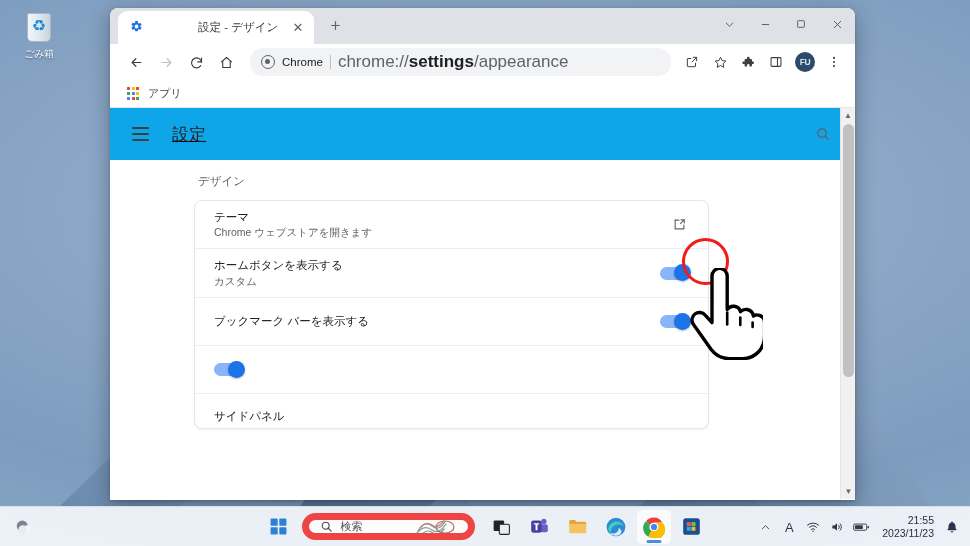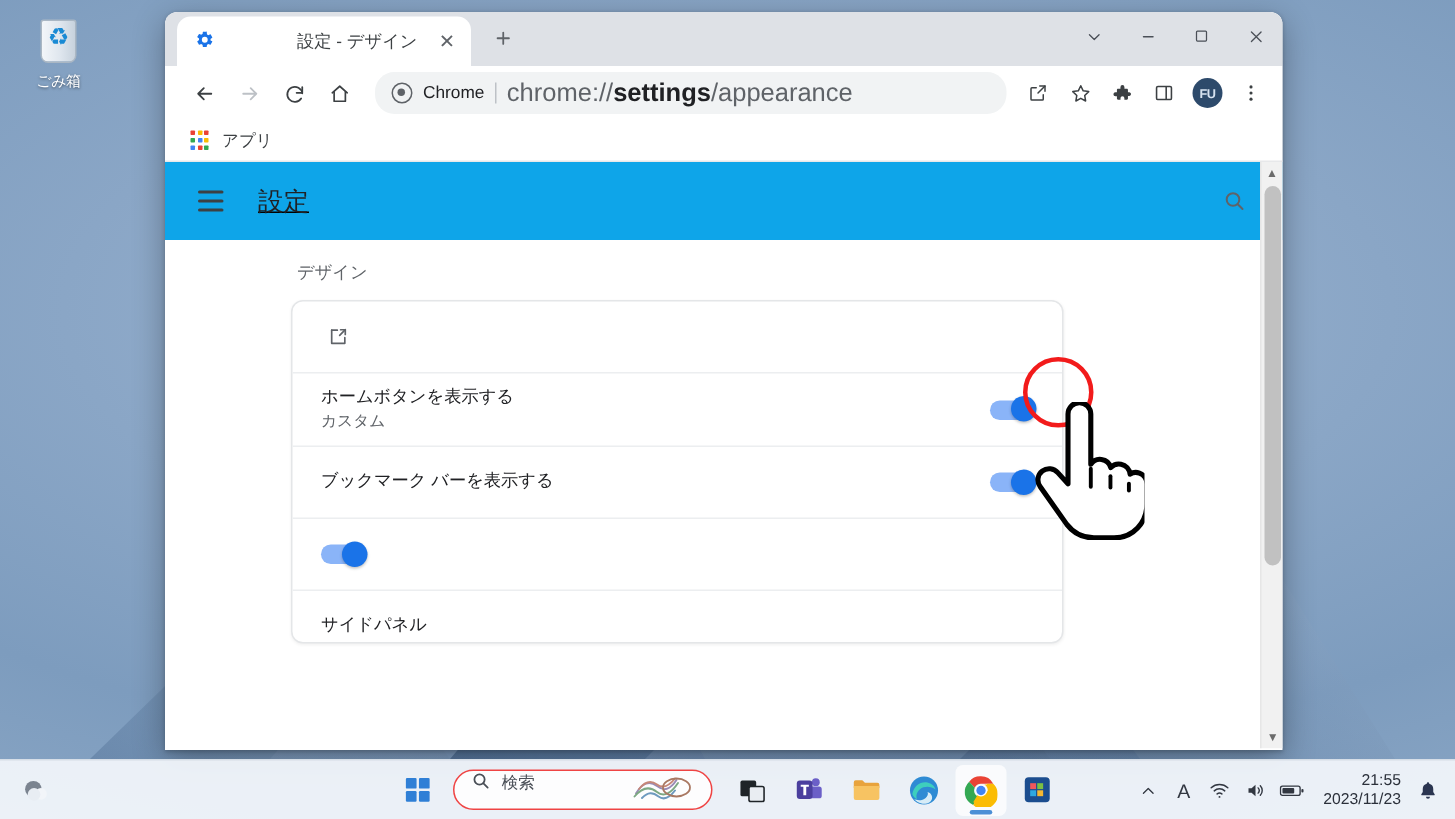--- a/index.html
+++ b/index.html
@@ -493,24 +493,24 @@
     position: absolute;
     bottom: 1px; left: 50%;
     transform: translateX(-50%);
     width: 15px; height: 3px;
     border-radius: 2px;
     background: #4b8fd6;
   }
   #search-pill {
     width: 173px; height: 27px;
     background: #fdfdfe;
-    border: 1px solid #ef4444;
+    border: 7px solid #ef4444;
     border-radius: 14px;
     display: flex;
-    align-items: flex-start;
+    align-items: center;
     padding: 0 8px 0 11px;
     gap: 8px;
     cursor: text;
     margin: 0 6px 0 2px;
     overflow: hidden;
     position: relative;
   }
   #search-pill-label {
     font-size: 11px;
     color: #4a4f57;
@@ -724,20 +724,24 @@
             </svg>
         </div>
       </div>
 
       <div id="settings-body">
         <div id="section-heading">デザイン</div>
 
         <div id="settings-card">
 
           <div class="row">
+            <div class="row-texts">
+              <div class="row-title">テーマ</div>
+              <div class="row-sub">Chrome ウェブストアを開きます</div>
+            </div>
             <div class="ext-link-icon">
               <svg width="15" height="15" viewBox="0 0 24 24" fill="none" stroke="#5f6368" stroke-width="1.8" stroke-linecap="round" stroke-linejoin="round">
                 <path d="M5 5h6"></path>
                   <path d="M5 5v14h14v-6"></path>
                   <path d="M13.5 10.5L19.5 4.5"></path>
                   <path d="M14.5 4.5H19.5V9.5"></path>
               </svg>
             </div>
           </div>
 

